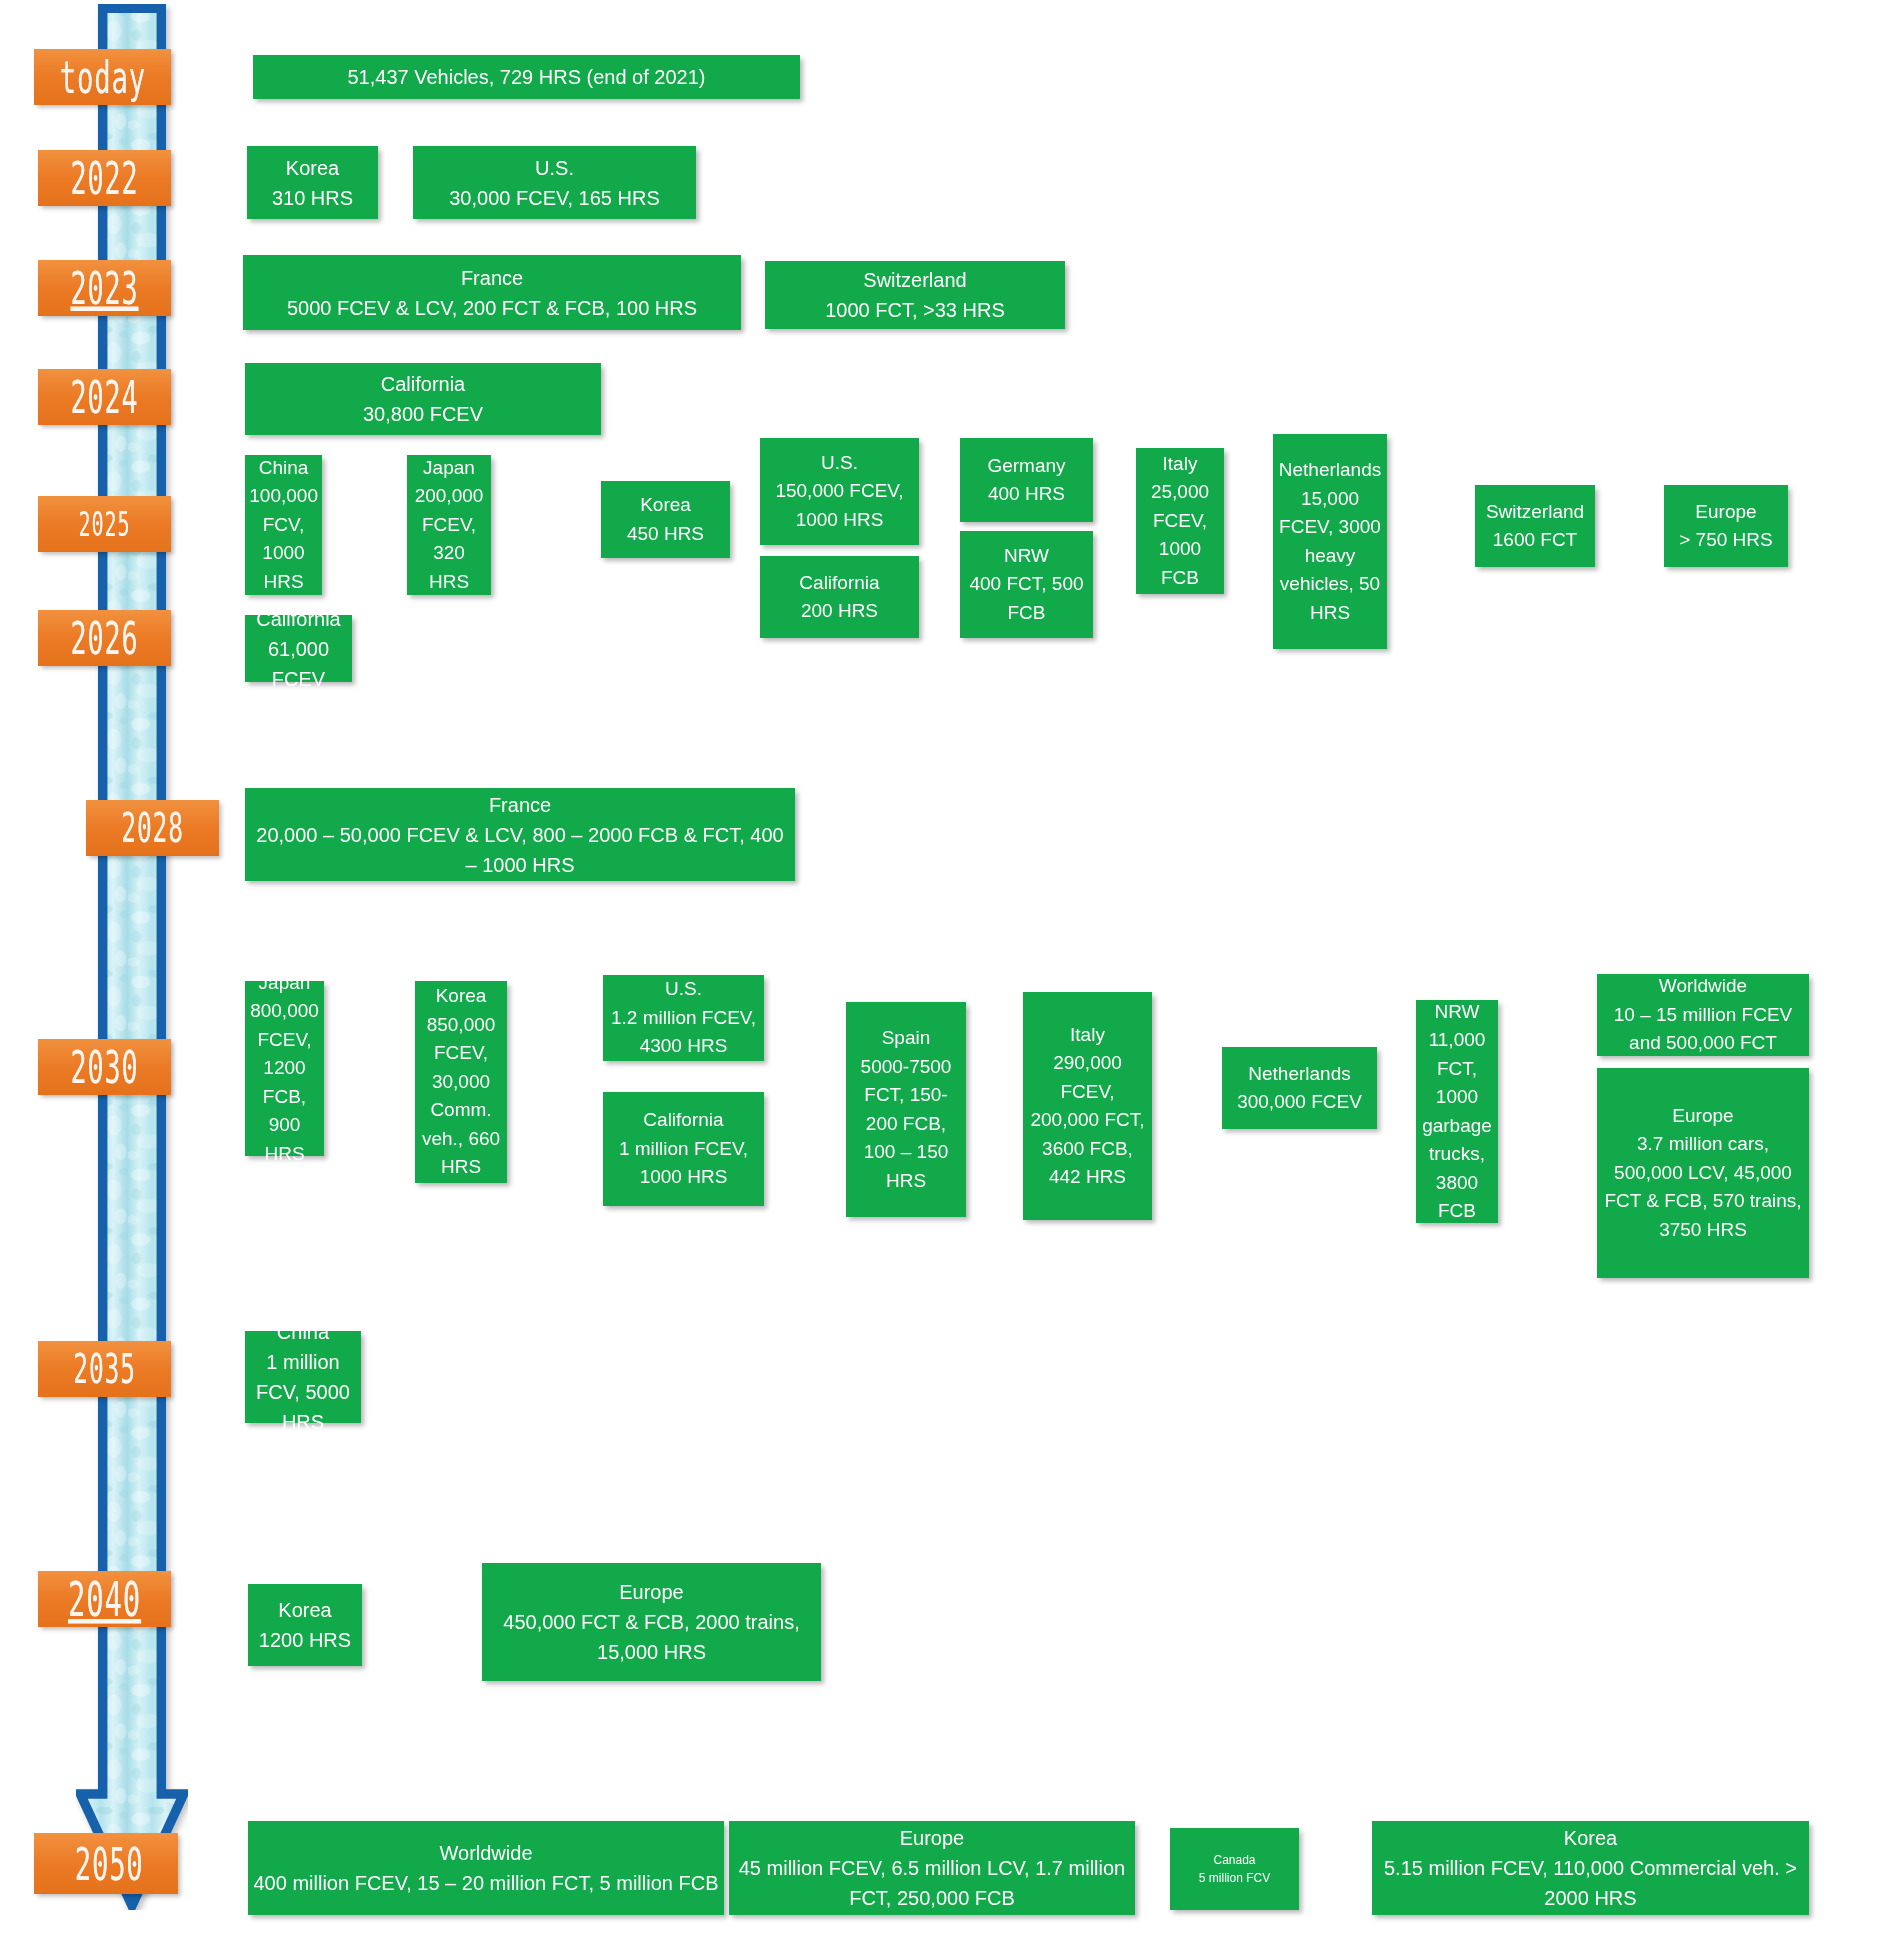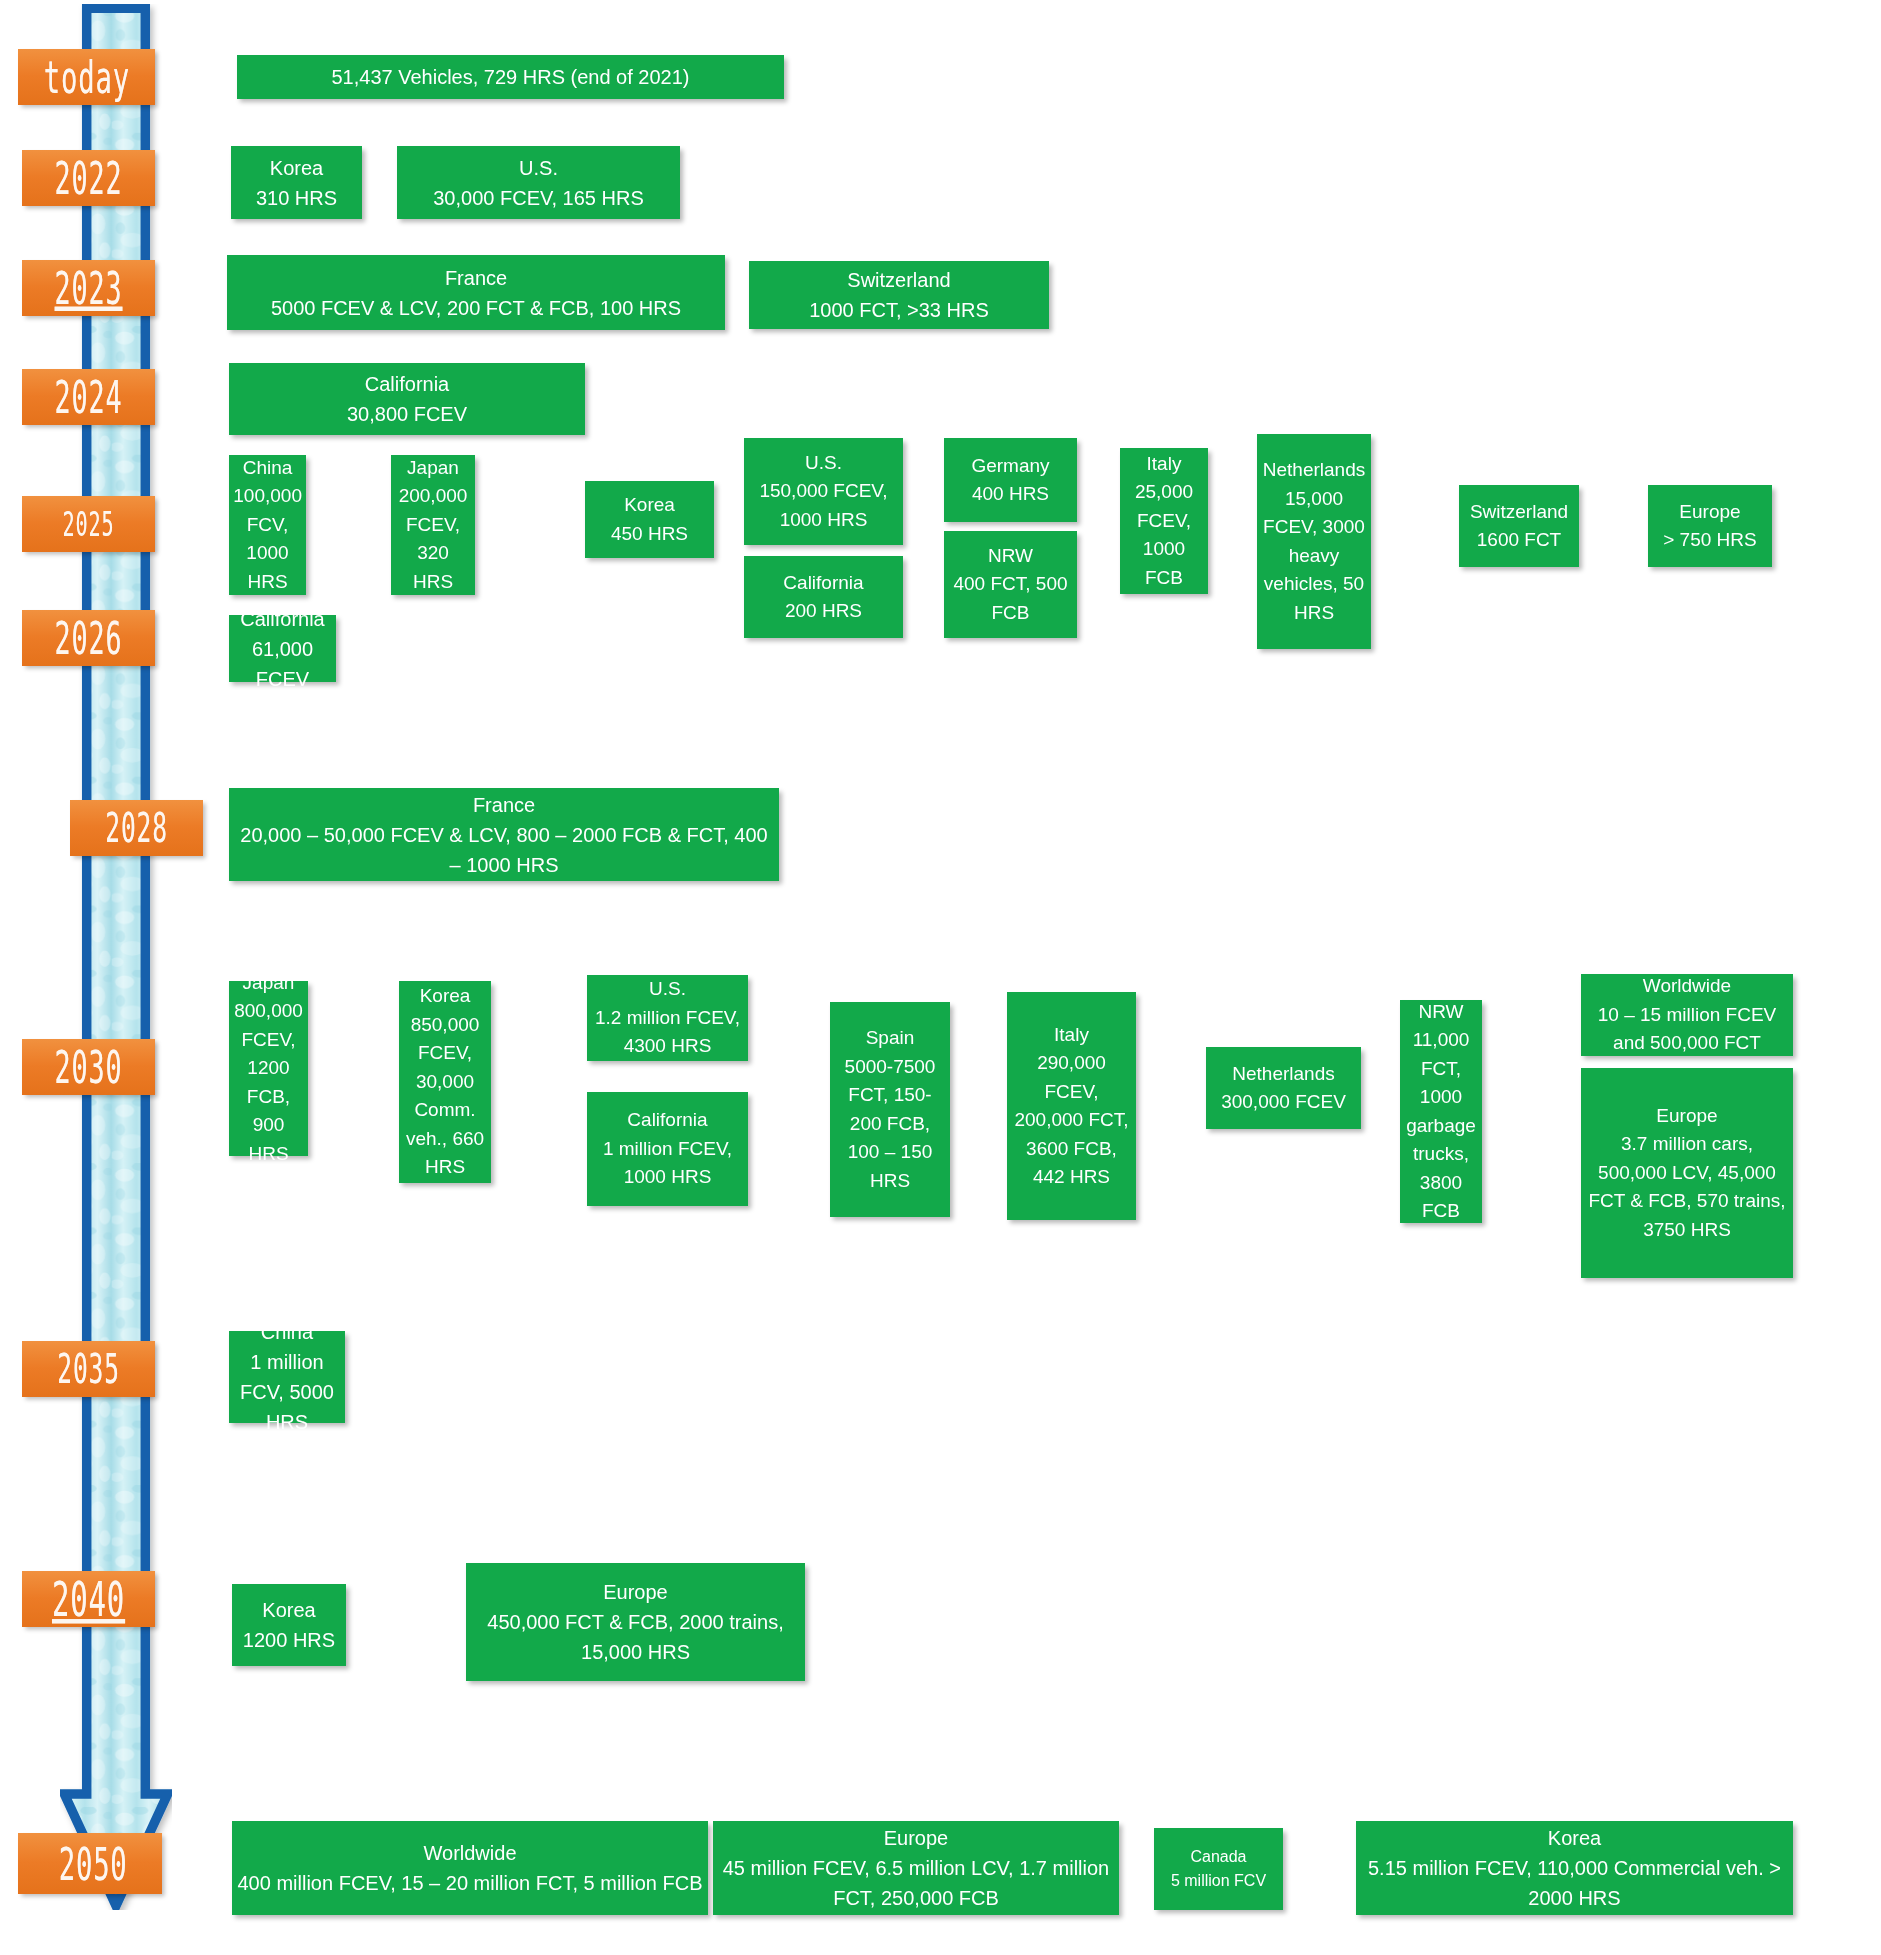--- a/index.html
+++ b/index.html
@@ -2,21 +2,21 @@
 <html style="font-size:6.9px"><head>
 <meta charset="utf-8">
 <style>
   html,body{margin:0;padding:0;background:#ffffff;}
   body{
     font-family:"Liberation Sans", sans-serif;
     width:1882px;height:1955px;
     position:relative;overflow:hidden;
     -webkit-font-smoothing:antialiased;
   }
-  #stage{position:absolute;left:0;top:0;width:1548px;height:1955px;}
+  #stage{position:absolute;left:16px;top:0;width:1548px;height:1955px;}
 
   
   #timeline-arrow{
     position:absolute;left:60px;top:4.3px;width:112px;height:1906px;
     z-index:1;pointer-events:none;
   }
   #timeline-arrow svg{display:block;width:112px;height:1906px;}
 
   
   .year-chip{
@@ -253,21 +253,21 @@
   </div>
 
   <div class="mbox" style="left:232px;top:1821px;width:476px;height:94px;font-size:20px;">
     <span class="txt">Worldwide
 400 million FCEV, 15 – 20 million FCT, 5 million FCB</span>
   </div>
   <div class="mbox" style="left:713px;top:1821px;width:406px;height:94px;font-size:20px;">
     <span class="txt">Europe
 45 million FCEV, 6.5 million LCV, 1.7 million FCT, 250,000 FCB</span>
   </div>
-  <div class="mbox" style="left:1154px;top:1828px;width:129px;height:82px;font-size:16px;">
+  <div class="mbox" style="left:1154px;top:1828px;width:129px;height:82px;font-size:12px;">
     <span class="txt">Canada
 5 million FCV</span>
   </div>
   <div class="mbox" style="left:1356px;top:1821px;width:437px;height:94px;font-size:20px;">
     <span class="txt">Korea
 5.15 million FCEV, 110,000 Commercial veh. &gt; 2000 HRS</span>
   </div>
 
 </div>
 

